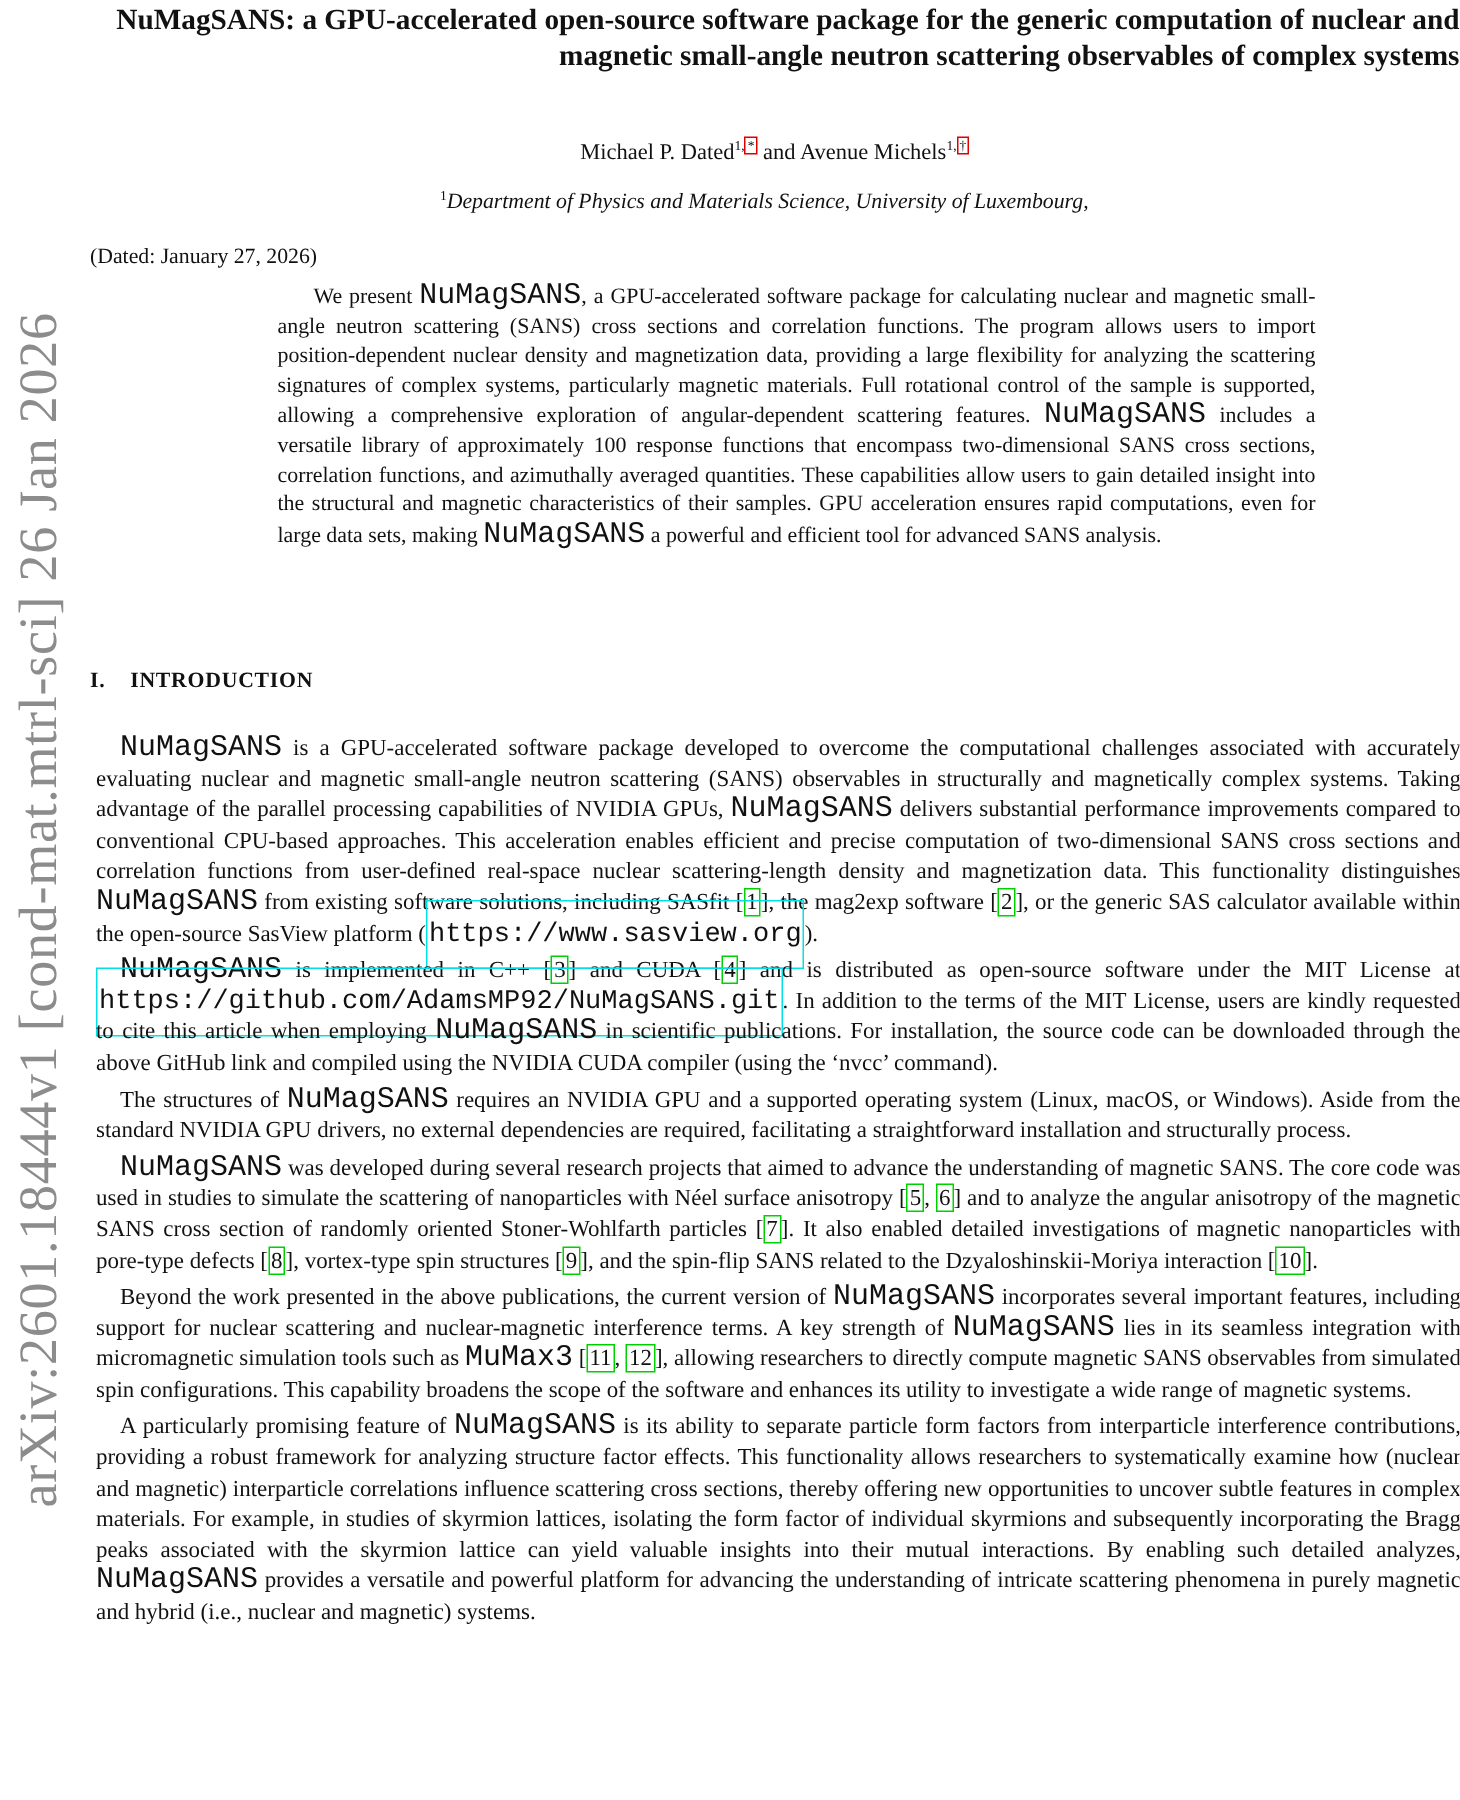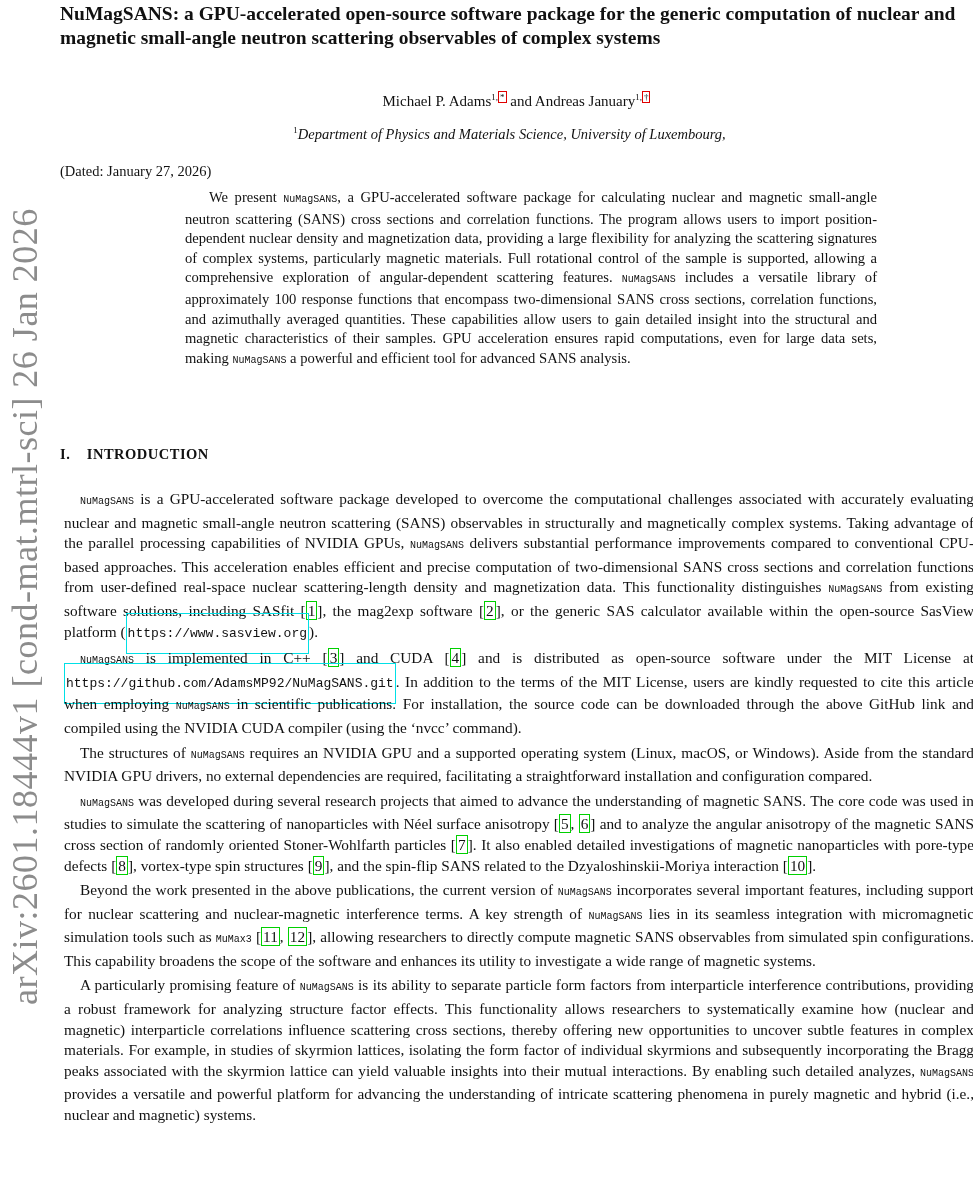--- a/index.html
+++ b/index.html
@@ -1,44 +1,44 @@
 <!DOCTYPE html>
 <html><head>
 <meta charset="utf-8">
 <style>
   html, body { margin:0; padding:0; background:#ffffff; }
   body { width:973px; height:1200px; position:relative; overflow:hidden;
          font-family:"Liberation Serif","DejaVu Serif",serif; color:#111; }
   .arxiv-stamp { position:absolute; left:4px; top:1005px; transform-origin:0 0;
          transform:rotate(-90deg); width:820px; font-size:36px; color:#8c8c8c;
          white-space:nowrap; letter-spacing:0.5px; }
-  .title { position:absolute; left:60px; width:913px; top:2px; text-align:left;
+  .title { position:absolute; left:60px; width:913px; top:2px; text-align:right;
          font-weight:bold; font-size:19.5px; line-height:24px; }
   .authors { position:absolute; left:60px; width:913px; top:92px; text-align:center; font-size:15px; }
   .authors sup { font-size:9px; }
   .fnbox { border:1.5px solid #e00000; padding:0 1px; font-size:9px; }
   .affil { position:absolute; left:53px; width:913px; top:119px; text-align:center; font-size:14.5px; font-style:italic; line-height:22px; }
   .dated { position:absolute; left:60px; width:913px; top:163px; font-size:14.5px; }
   .abstract { position:absolute; left:185px; width:692px; top:188px; font-size:14.6px; line-height:19.6px; text-align:justify; text-indent:24px; }
   .sec { position:absolute; left:60px; width:913px; top:446px; text-align:left; font-weight:bold; font-size:14.5px; letter-spacing:0.5px; }
   .body { position:absolute; left:64px; width:910px; top:489px; font-size:15.3px; line-height:20.6px; text-align:justify; }
   .body p { margin:0 0 4px 0; text-indent:16px; }
-  .tt { font-family:"Liberation Mono","DejaVu Sans Mono",monospace; font-size:10px; }
+  .tt { font-family:"Liberation Mono","DejaVu Sans Mono",monospace; font-size:20px; }
   .cite { border:1.5px solid #00d000; padding:0 1px; }
-  .url { border:1.5px solid #00e0e6; padding:12px 1px; font-family:"Liberation Mono","DejaVu Sans Mono",monospace; font-size:13px; }
+  .url { border:1.5px solid #00e0e6; padding:12px 1px; font-family:"Liberation Mono","DejaVu Sans Mono",monospace; font-size:18px; }
 </style>
 </head>
 <body>
 
 <div class="arxiv-stamp">arXiv:2601.18444v1  [cond-mat.mtrl-sci]  26 Jan 2026</div>
 
 <h1 class="title" style="margin:0;">NuMagSANS: a GPU-accelerated open-source software package for the generic computation of nuclear and magnetic small-angle neutron scattering observables of complex systems</h1>
 
 <div class="authors">
-  <span>Michael P. Adams</span><sup>1,</sup><sup><a class="fnbox">*</a></sup><span> and </span><span>Andreas January</span><sup>1,</sup><sup><a class="fnbox">†</a></sup>
+  <span>Michael P. Dated</span><sup>1,</sup><sup><a class="fnbox">*</a></sup><span> and </span><span>Avenue Michels</span><sup>1,</sup><sup><a class="fnbox">†</a></sup>
 </div>
 
 <div class="affil">
   <sup style="font-style:normal;font-size:9px;">1</sup><span>Department of Physics and Materials Science, University of Luxembourg,</span><br>
 </div>
 
 <div class="dated">(Dated: January 27, 2026)</div>
 
 <div class="abstract">
   <span>We present </span><span class="tt">NuMagSANS</span><span>, a GPU-accelerated software package for calculating nuclear and magnetic small-angle neutron scattering (SANS) cross sections and correlation functions. The program allows users to import position-dependent nuclear density and magnetization data, providing a large flexibility for analyzing the scattering signatures of complex systems, particularly magnetic materials. Full rotational control of the sample is supported, allowing a comprehensive exploration of angular-dependent scattering features. </span><span class="tt">NuMagSANS</span><span> includes a versatile library of approximately 100 response functions that encompass two-dimensional SANS cross sections, correlation functions, and azimuthally averaged quantities. These capabilities allow users to gain detailed insight into the structural and magnetic characteristics of their samples. GPU acceleration ensures rapid computations, even for large data sets, making </span><span class="tt">NuMagSANS</span><span> a powerful and efficient tool for advanced SANS analysis.</span>
@@ -49,21 +49,21 @@
 </div>
 
 <div class="body">
   <p>
     <span class="tt">NuMagSANS</span><span> is a GPU-accelerated software package developed to overcome the computational challenges associated with accurately evaluating nuclear and magnetic small-angle neutron scattering (SANS) observables in structurally and magnetically complex systems. Taking advantage of the parallel processing capabilities of NVIDIA GPUs, </span><span class="tt">NuMagSANS</span><span> delivers substantial performance improvements compared to conventional CPU-based approaches. This acceleration enables efficient and precise computation of two-dimensional SANS cross sections and correlation functions from user-defined real-space nuclear scattering-length density and magnetization data. This functionality distinguishes </span><span class="tt">NuMagSANS</span><span> from existing software solutions, including SASfit </span>[<a class="cite">1</a>]<span>, the mag2exp software </span>[<a class="cite">2</a>]<span>, or the generic SAS calculator available within the open-source SasView platform (</span><a class="url">https://www.sasview.org</a><span>).</span>
   </p>
   <p>
     <span class="tt">NuMagSANS</span><span> is implemented in C++ </span>[<a class="cite">3</a>]<span> and CUDA </span>[<a class="cite">4</a>]<span> and is distributed as open-source software under the MIT License at </span><a class="url">https://github.com/AdamsMP92/NuMagSANS.git</a><span>. In addition to the terms of the MIT License, users are kindly requested to cite this article when employing </span><span class="tt">NuMagSANS</span><span> in scientific publications. For installation, the source code can be downloaded through the above GitHub link and compiled using the NVIDIA CUDA compiler (using the ‘nvcc’ command).</span>
   </p>
   <p>
-    <span>The structures of </span><span class="tt">NuMagSANS</span><span> requires an NVIDIA GPU and a supported operating system (Linux, macOS, or Windows). Aside from the standard NVIDIA GPU drivers, no external dependencies are required, facilitating a straightforward installation and configuration compared.</span>
+    <span>The structures of </span><span class="tt">NuMagSANS</span><span> requires an NVIDIA GPU and a supported operating system (Linux, macOS, or Windows). Aside from the standard NVIDIA GPU drivers, no external dependencies are required, facilitating a straightforward installation and structurally process.</span>
   </p>
   <p>
     <span class="tt">NuMagSANS</span><span> was developed during several research projects that aimed to advance the understanding of magnetic SANS. The core code was used in studies to simulate the scattering of nanoparticles with Néel surface anisotropy </span>[<a class="cite">5</a>, <a class="cite">6</a>]<span> and to analyze the angular anisotropy of the magnetic SANS cross section of randomly oriented Stoner-Wohlfarth particles </span>[<a class="cite">7</a>]<span>. It also enabled detailed investigations of magnetic nanoparticles with pore-type defects </span>[<a class="cite">8</a>]<span>, vortex-type spin structures </span>[<a class="cite">9</a>]<span>, and the spin-flip SANS related to the Dzyaloshinskii-Moriya interaction </span>[<a class="cite">10</a>]<span>.</span>
   </p>
   <p>
     <span>Beyond the work presented in the above publications, the current version of </span><span class="tt">NuMagSANS</span><span> incorporates several important features, including support for nuclear scattering and nuclear-magnetic interference terms. A key strength of </span><span class="tt">NuMagSANS</span><span> lies in its seamless integration with micromagnetic simulation tools such as </span><span class="tt">MuMax3</span> [<a class="cite">11</a>, <a class="cite">12</a>]<span>, allowing researchers to directly compute magnetic SANS observables from simulated spin configurations. This capability broadens the scope of the software and enhances its utility to investigate a wide range of magnetic systems.</span>
   </p>
   <p>
     <span>A particularly promising feature of </span><span class="tt">NuMagSANS</span><span> is its ability to separate particle form factors from interparticle interference contributions, providing a robust framework for analyzing structure factor effects. This functionality allows researchers to systematically examine how (nuclear and magnetic) interparticle correlations influence scattering cross sections, thereby offering new opportunities to uncover subtle features in complex materials. For example, in studies of skyrmion lattices, isolating the form factor of individual skyrmions and subsequently incorporating the Bragg peaks associated with the skyrmion lattice can yield valuable insights into their mutual interactions. By enabling such detailed analyzes, </span><span class="tt">NuMagSANS</span><span> provides a versatile and powerful platform for advancing the understanding of intricate scattering phenomena in purely magnetic and hybrid (i.e., nuclear and magnetic) systems.</span>
   </p>

